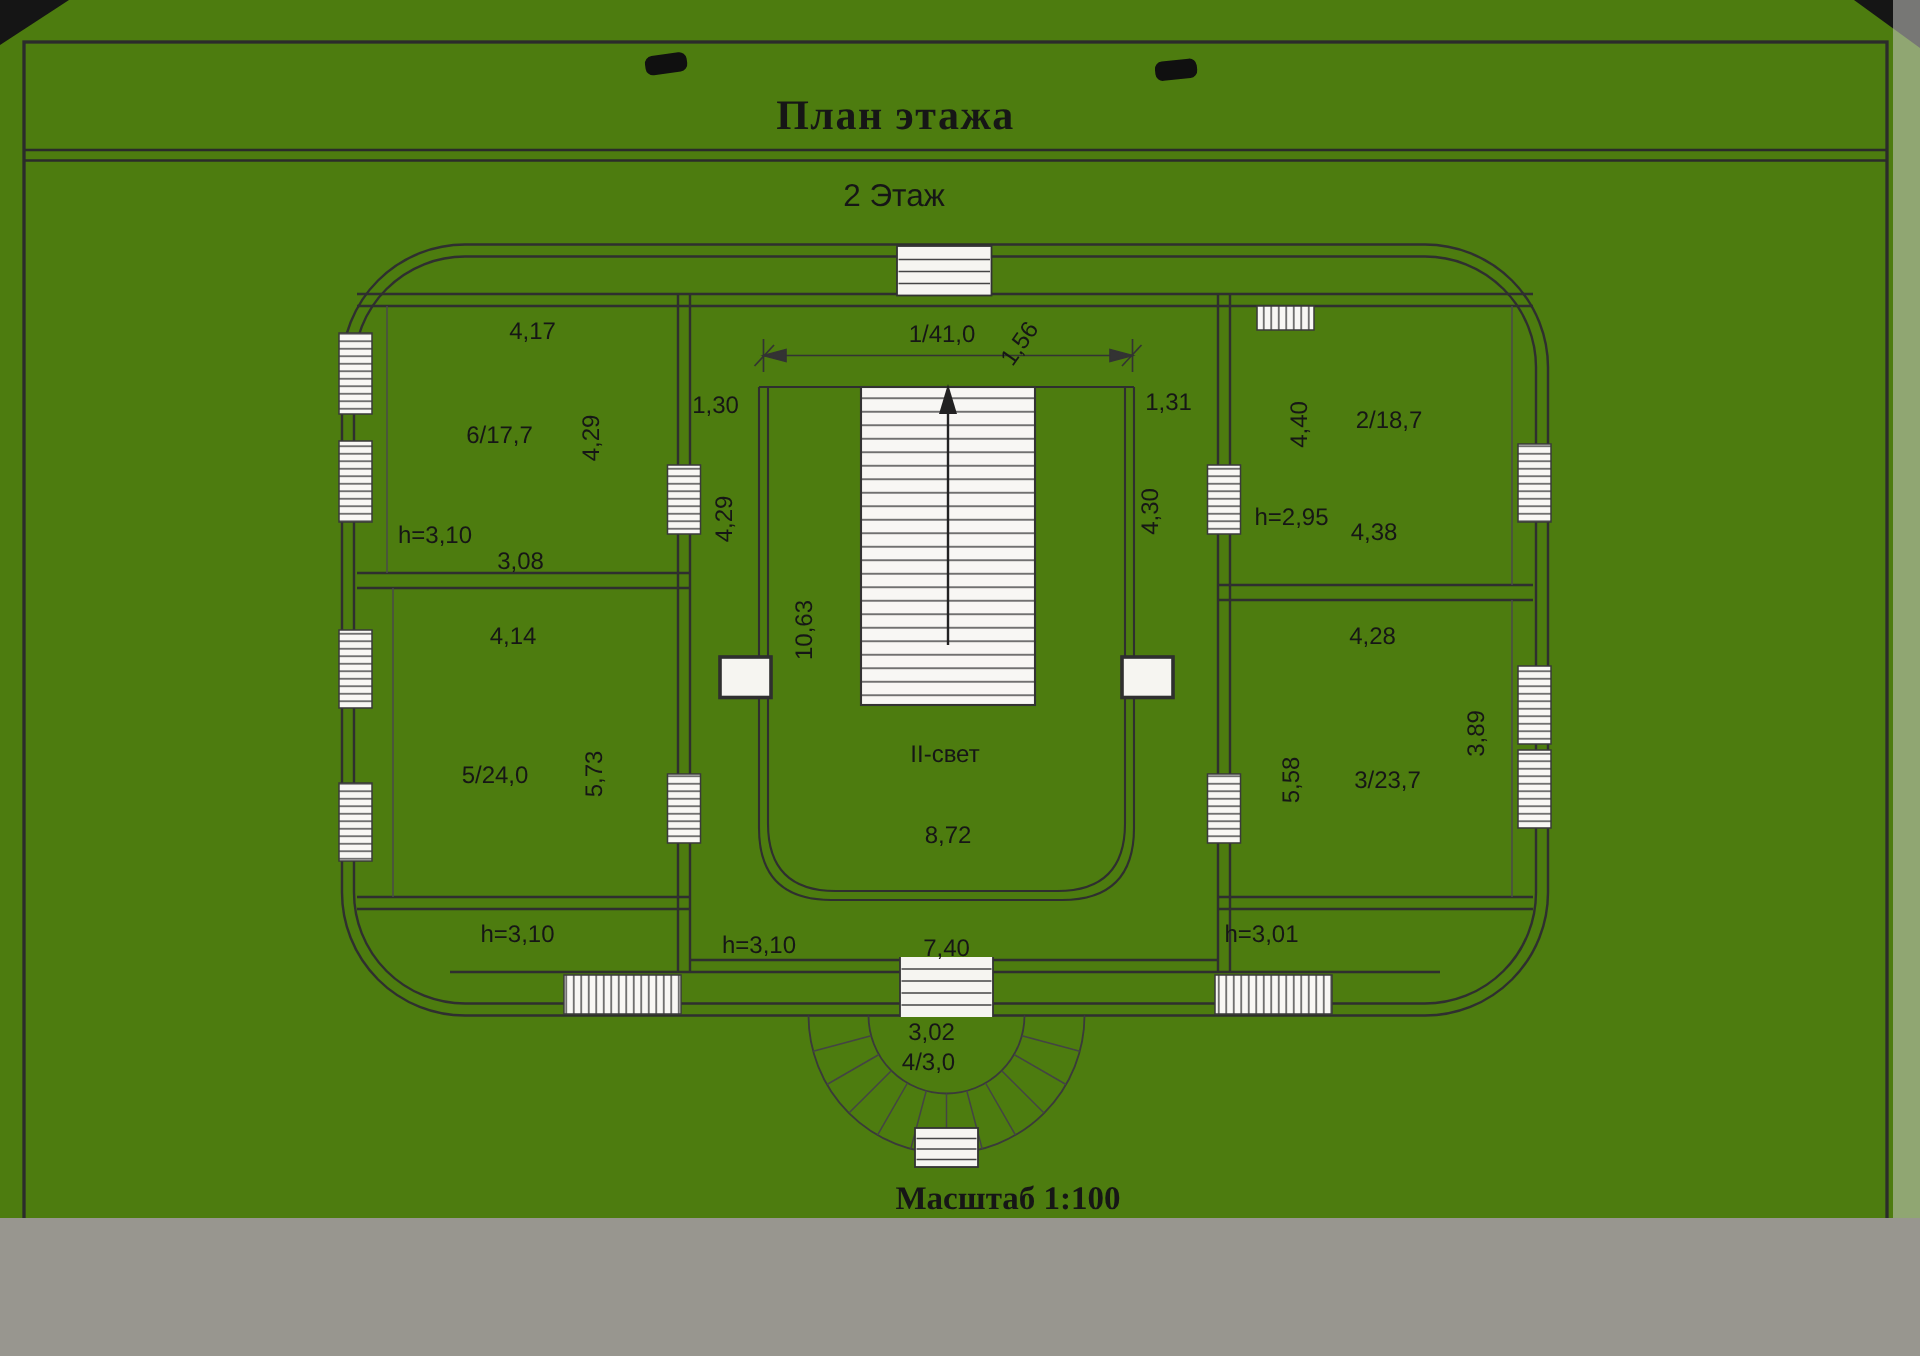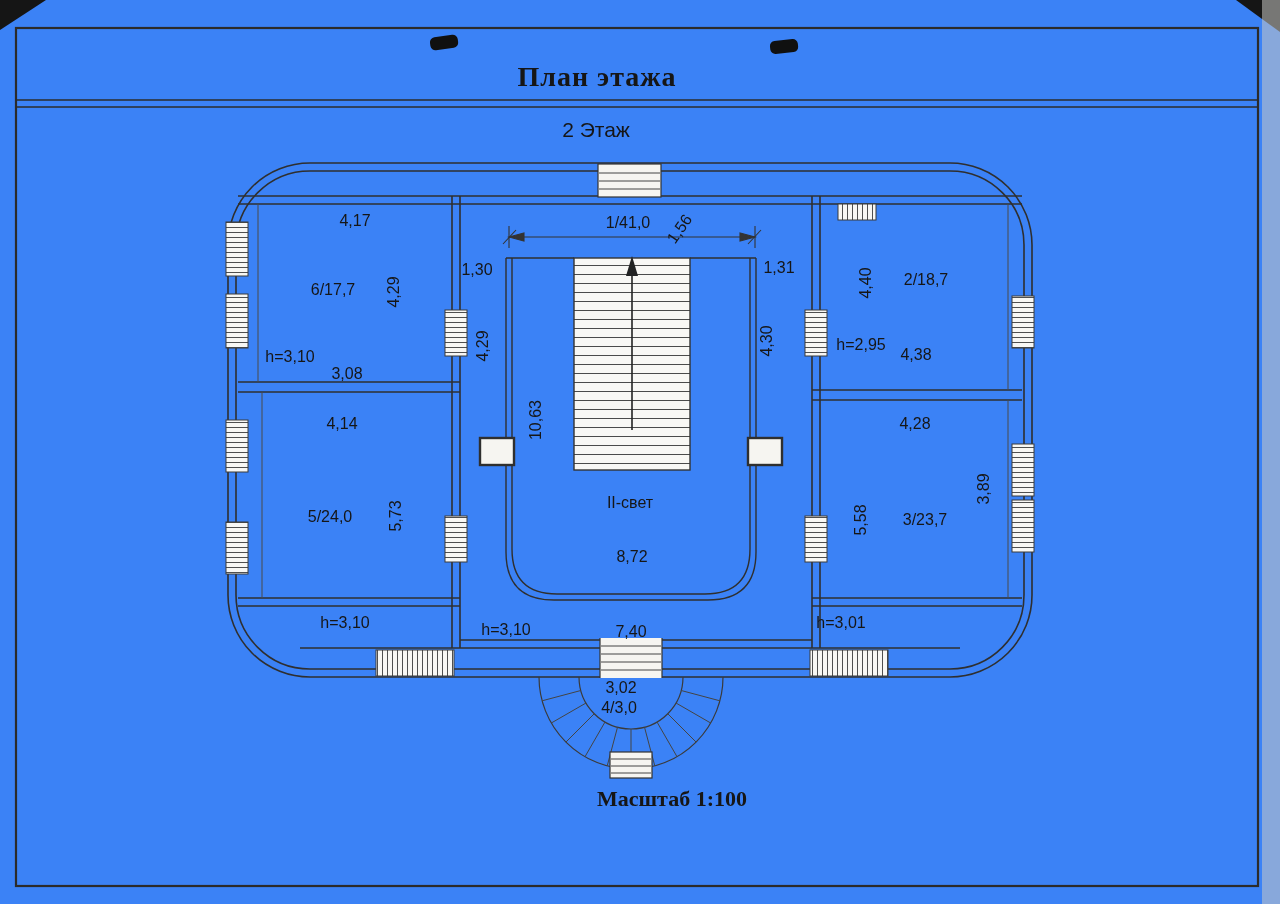--- a/index.html
+++ b/index.html
@@ -1,16 +1,16 @@
 <!DOCTYPE html>
 <html><head>
 <meta charset="utf-8">
 <style>
   html,body{margin:0;padding:0;background:#98968f;}
-  .page{width:1280px;height:904px;position:relative;background:#3b82f6;overflow:hidden;}
+  .page{width:1280px;height:812px;position:relative;background:#4d7c0f;overflow:hidden;}
   .page > svg{position:absolute;left:0;top:0;}
   .frame{fill:none;stroke:#2b2b2b;stroke-width:2.2;}
   .sep{stroke:#2b2b2b;stroke-width:1.6;}
   .wall line,.wall rect,.wall path{stroke:#2f2f2f;stroke-width:1.6;fill:none;}
   .thin{stroke-width:1 !important;stroke:#4a4a4a !important;}
   .pillar{stroke-width:2.4 !important;}
   .rail path,.rail line{stroke:#2f2f2f;stroke-width:1.4;fill:none;}
   .win{stroke:#3a3a3a;stroke-width:1;}
   .tread{stroke:#444;stroke-width:1;}
   text{font-family:"Liberation Sans",sans-serif;fill:#161616;}

